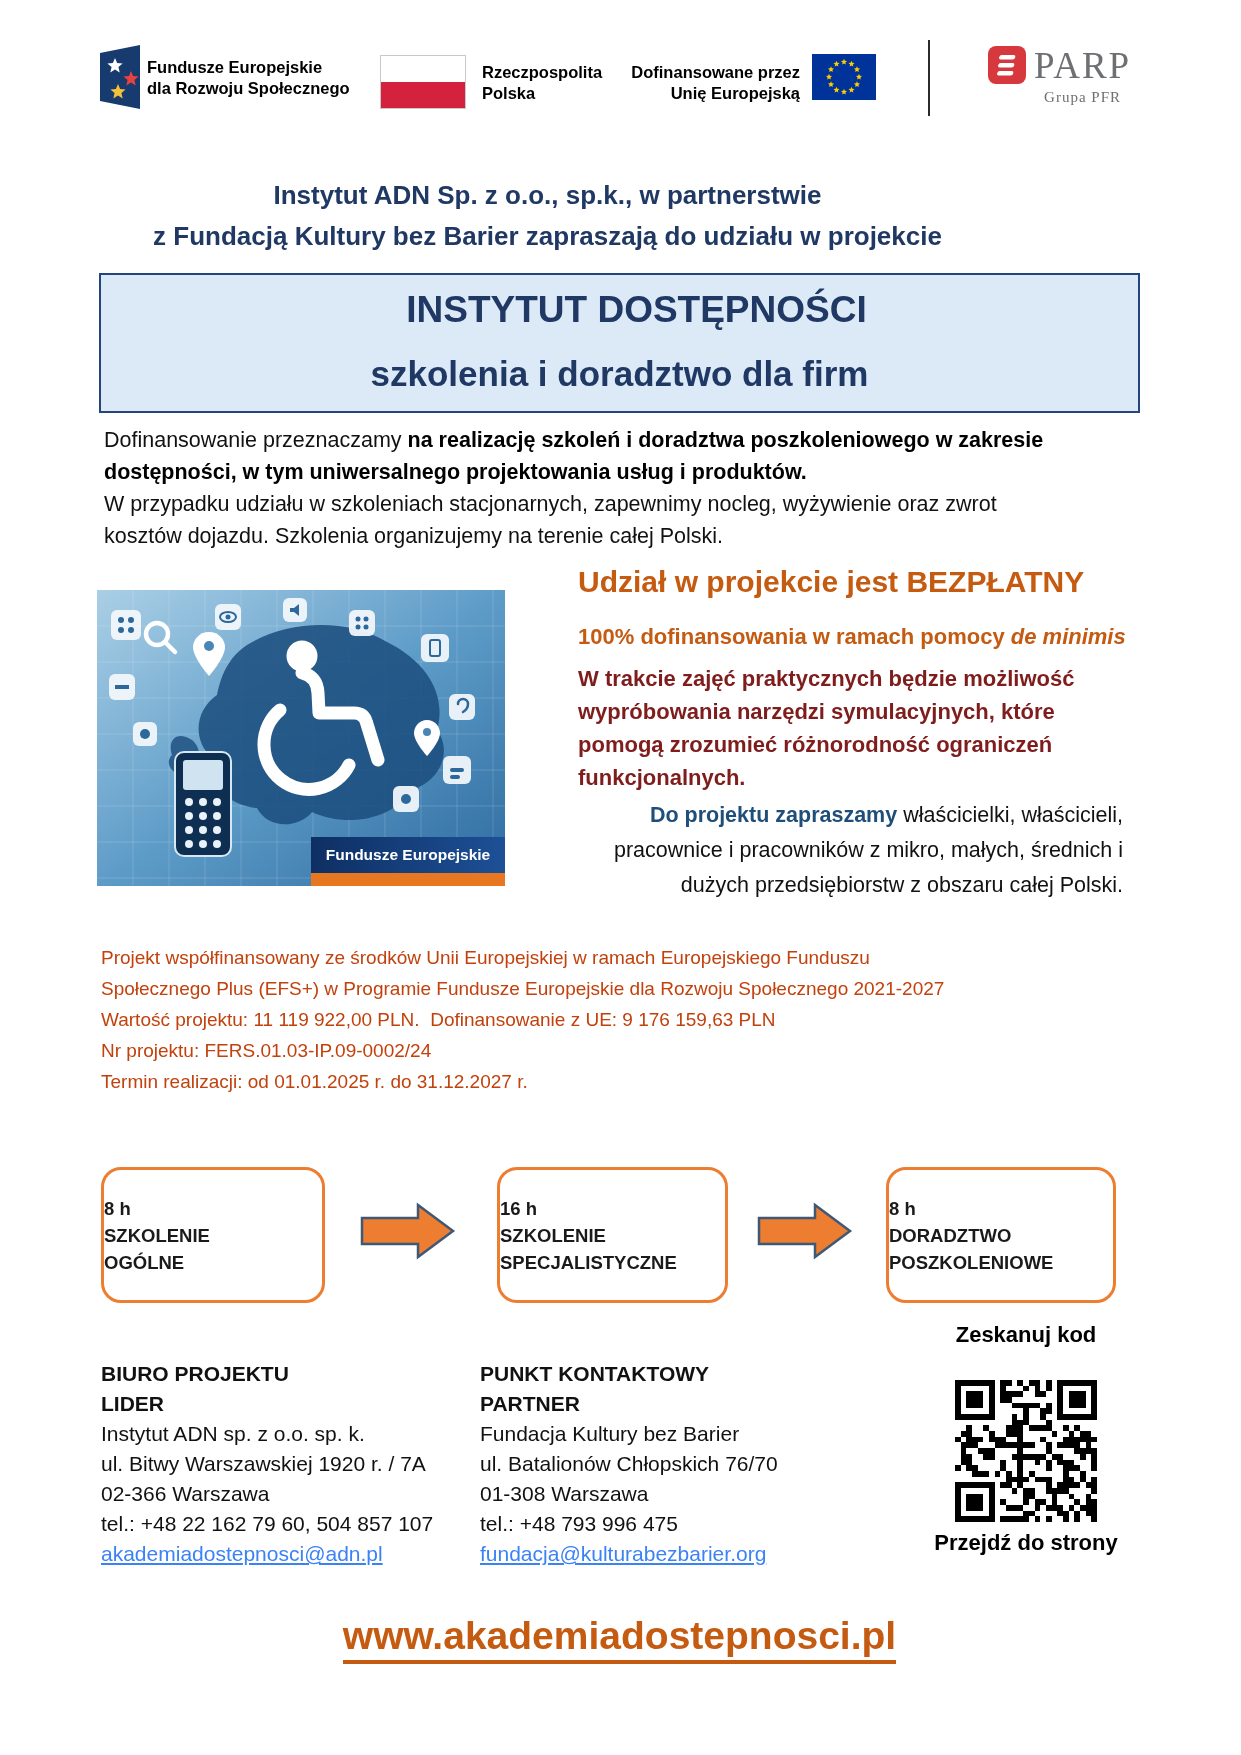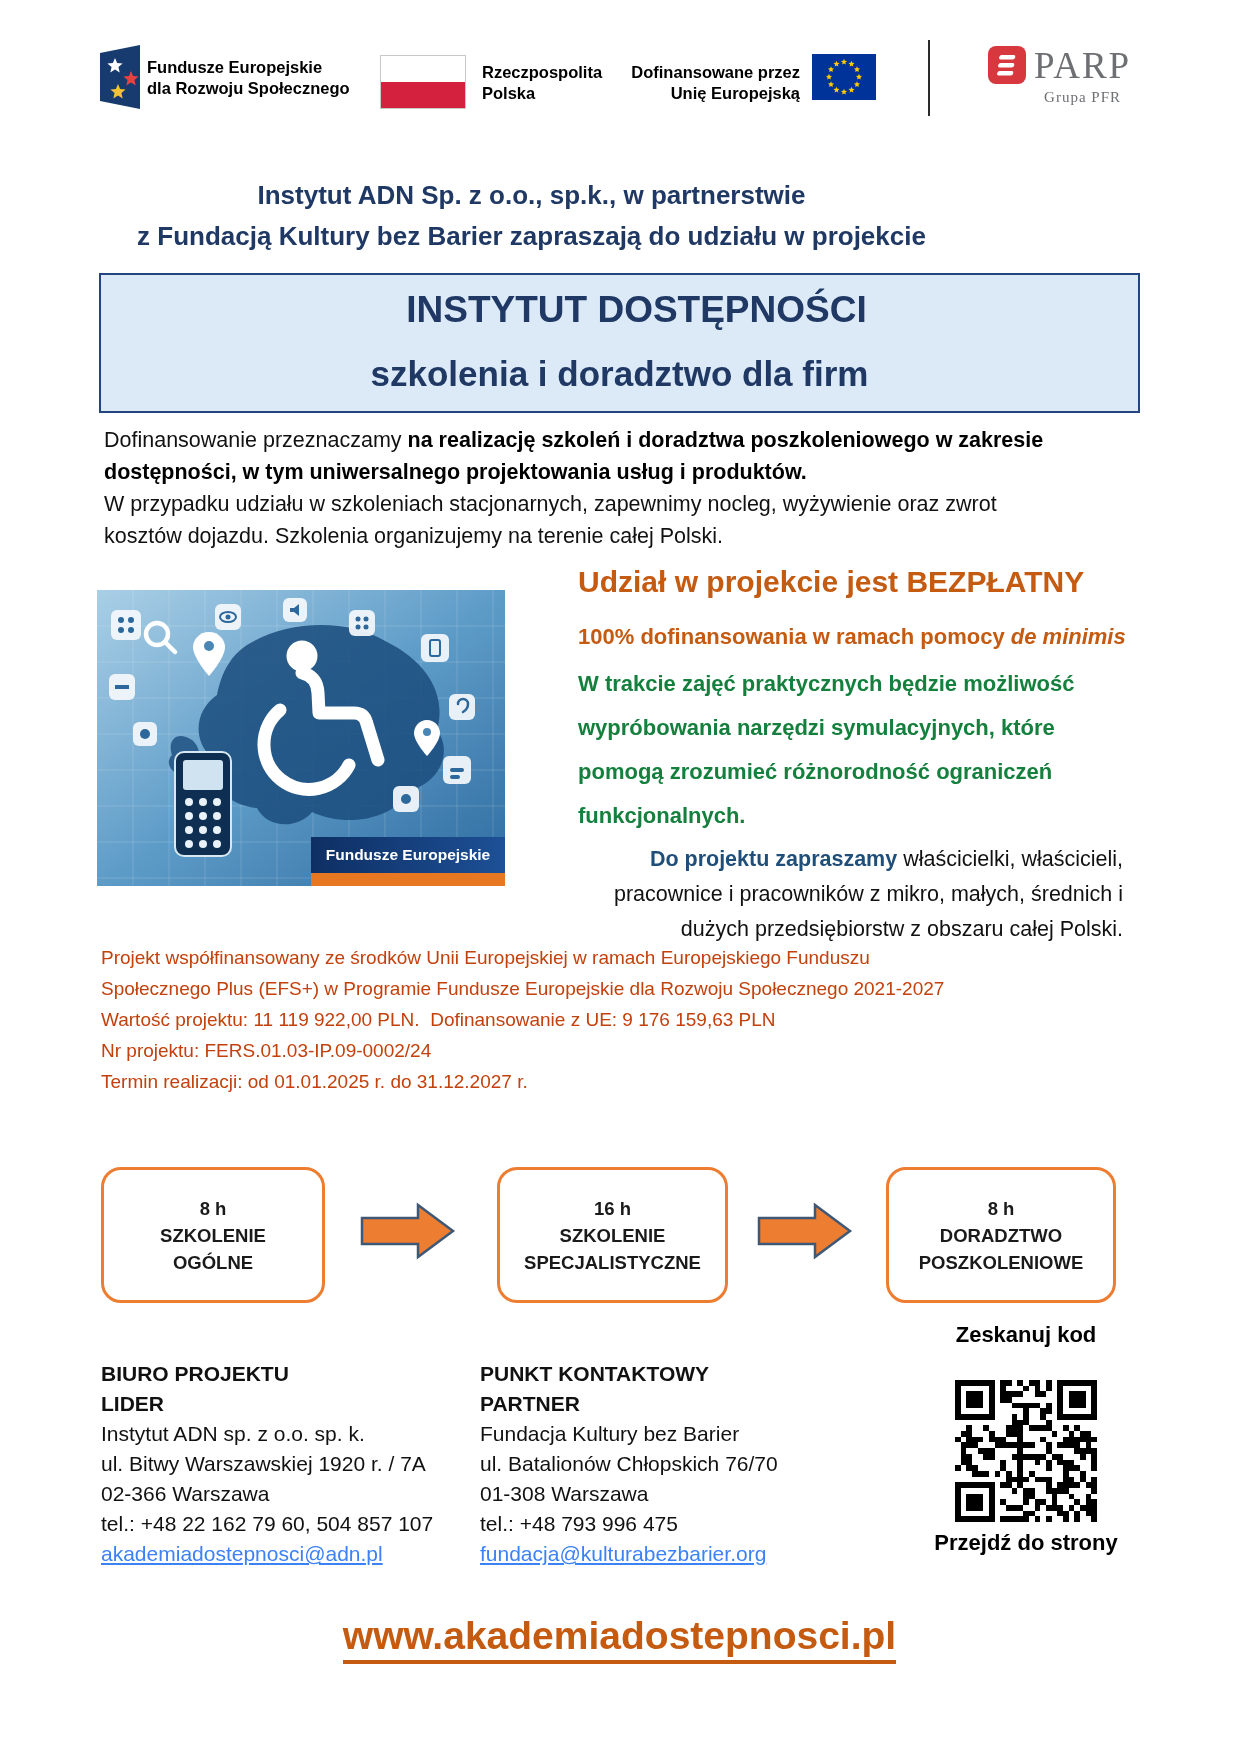--- a/index.html
+++ b/index.html
@@ -13,49 +13,49 @@
   #pl-flag .w{height:26px;background:#fff;}
   #pl-flag .r{height:26px;background:#d4213d;}
   #pl-text{left:482px;top:62px;font-weight:bold;font-size:16.5px;line-height:21px;color:#000;}
   #eu-text{left:620px;top:62px;width:180px;text-align:right;font-weight:bold;font-size:16.5px;line-height:21px;color:#000;}
   #eu-flag{left:812px;top:54px;}
   #hdr-divider{left:928px;top:40px;width:2px;height:76px;background:#2b2b2b;}
   #parp{left:988px;top:46px;display:flex;align-items:flex-start;gap:8px;}
   .parp-name{font-family:"Liberation Serif","DejaVu Serif",serif;font-size:37px;letter-spacing:2px;color:#6d6f72;line-height:40px;}
   .parp-sub{font-family:"Liberation Serif","DejaVu Serif",serif;font-size:15px;letter-spacing:1px;color:#6d6f72;text-align:center;margin-top:3px;}
   
-  #intro{left:0;top:175px;width:1063px;text-align:center;color:#1F3864;font-weight:bold;
+  #intro{left:16px;top:175px;width:1063px;text-align:center;color:#1F3864;font-weight:bold;
          font-size:26px;line-height:41px;white-space:nowrap;}
   
   #title-box{left:99px;top:273px;width:1037px;height:136px;background:#DCE9F6;
              border:2px solid #24457E;text-align:center;}
   #title-box .t1{margin-top:13px;font-size:37px;line-height:44px;font-weight:bold;color:#1F3864;padding-left:34px;}
   #title-box .t2{margin-top:20px;font-size:35px;line-height:44px;font-weight:bold;color:#1F3864;}
   
   #lead{left:104px;top:424px;width:965px;font-size:21.5px;line-height:32px;color:#111;}
   #lead b{color:#000;}
   
   #photo{left:97px;top:590px;width:408px;height:296px;}
   .photo-ribbon{position:absolute;left:214px;top:247px;width:194px;height:36px;
                 background:linear-gradient(90deg,#0E2F63,#1D5096);display:flex;align-items:center;justify-content:center;
                 color:#fff;font-weight:bold;font-size:15.5px;}
   .photo-ribbon-bar{position:absolute;left:214px;top:283px;width:194px;height:13px;background:#E87722;}
   
   #offer{left:578px;top:566px;width:560px;}
   #offer .headline{font-size:30px;line-height:32px;font-weight:bold;color:#C55A11;white-space:nowrap;}
   #offer .subline{margin-top:26px;font-size:22px;line-height:26px;font-weight:bold;color:#C55A11;white-space:nowrap;}
-  #offer .practice{margin-top:12px;width:545px;font-size:22px;line-height:44px;font-weight:bold;color:#15803d;}
+  #offer .practice{margin-top:12px;width:545px;font-size:22px;line-height:33px;font-weight:bold;color:#7f1d1d;}
   #offer .invite{margin-top:4px;width:545px;font-size:21.5px;line-height:35px;color:#111;text-align:right;}
   #offer .invite b{color:#1F4E79;}
   
   #project-info{left:101px;top:942px;font-size:19px;color:#c2410c;}
   .pi-line{line-height:31px;white-space:pre;}
   
   .step-box{position:absolute;top:1167px;height:136px;border:3px solid #ED7D31;border-radius:20px;
-            box-sizing:border-box;display:flex;flex-direction:column;align-items:center;justify-content:center;
+            box-sizing:border-box;display:flex;flex-direction:column;align-items:flex-start;justify-content:center;
             font-weight:bold;font-size:18.5px;line-height:27px;color:#1a1a1a;text-align:center;background:#fff;}
   #step-1{left:101px;width:224px;}
   #step-2{left:497px;width:231px;}
   #step-3{left:886px;width:230px;}
   .arrow{position:absolute;top:1201px;width:96px;height:60px;}
   #arrow-1{left:360px;} #arrow-2{left:757px;}
   
   #scan-label{left:886px;top:1322px;width:280px;text-align:center;font-size:22px;font-weight:bold;color:#000;}
   #qr{left:955px;top:1380px;width:142px;height:142px;}
   #goto-label{left:886px;top:1530px;width:280px;text-align:center;font-size:22px;font-weight:bold;color:#000;}

